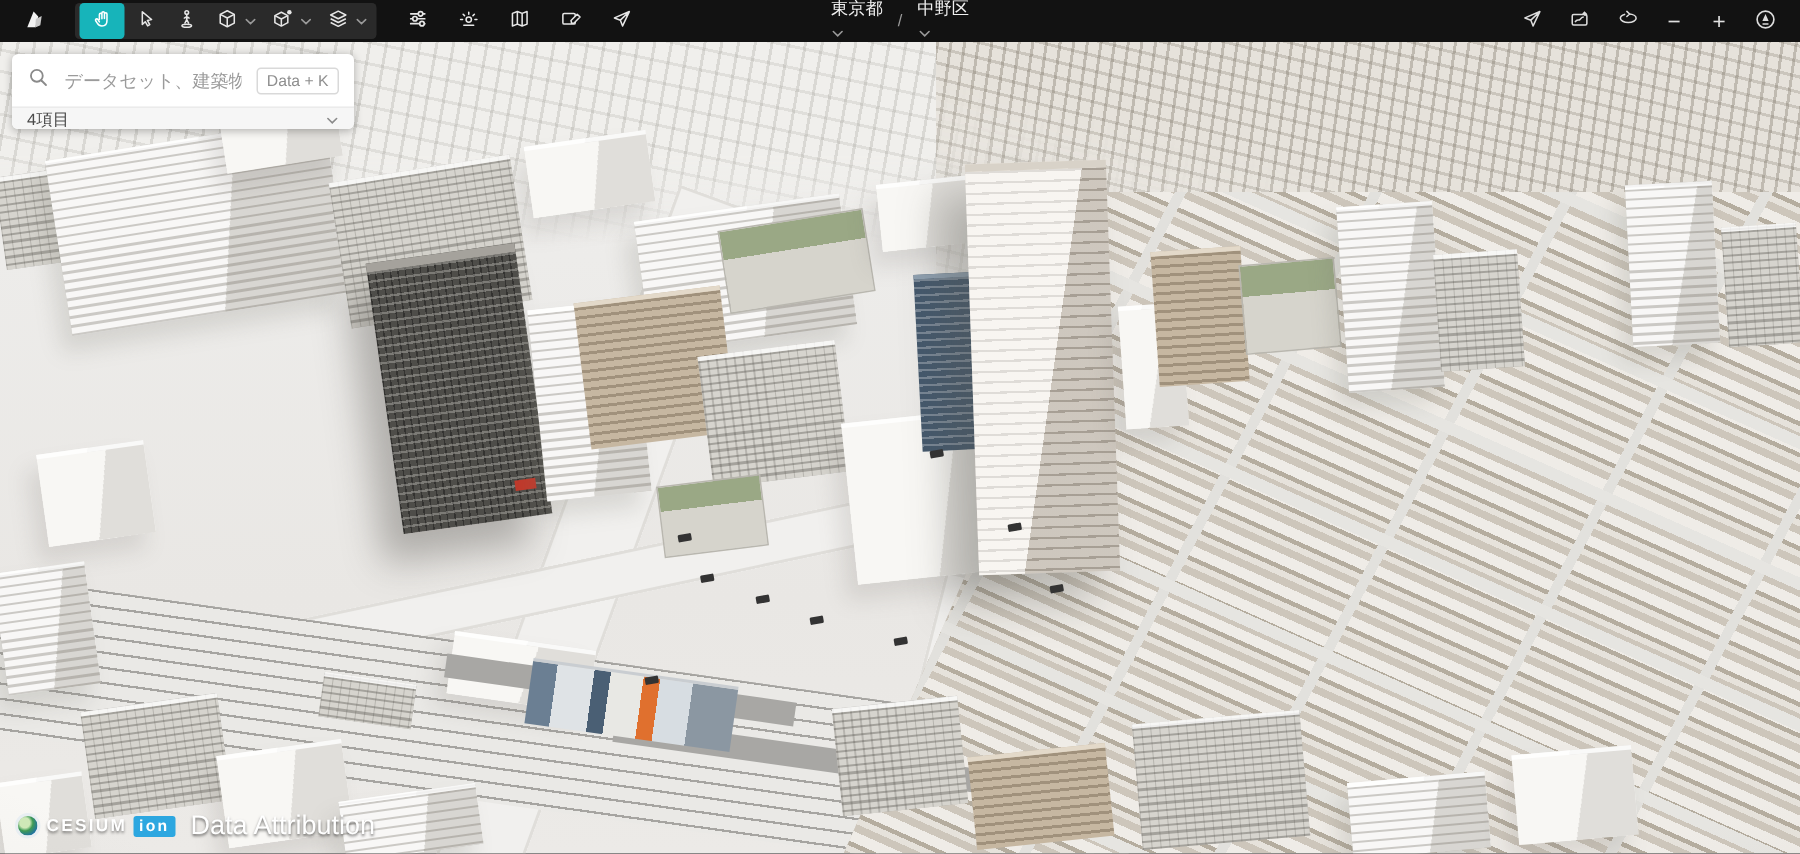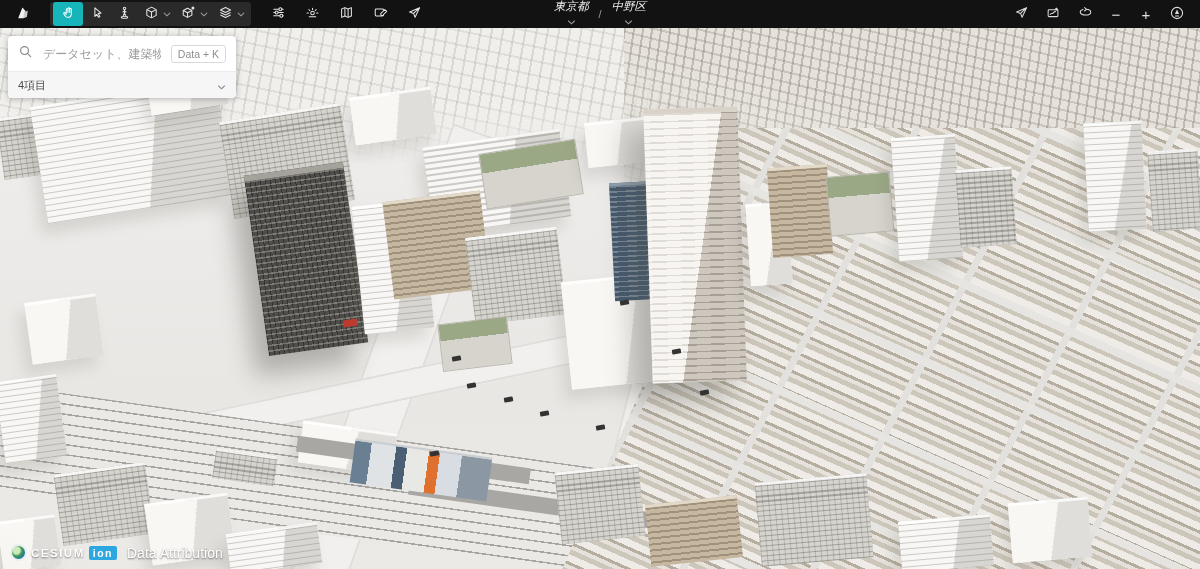--- a/index.html
+++ b/index.html
@@ -51,44 +51,44 @@
 
   
   .topbar{position:absolute;left:0;top:0;width:100%;height:28px;background:#121212;z-index:30;
           display:flex;align-items:center;padding:0 10px;}
   .tb-btn{width:26px;height:24px;display:flex;align-items:center;justify-content:center;background:none;border:none;padding:0;cursor:pointer;flex:0 0 auto;}
   .tool-group{display:flex;align-items:center;height:24px;background:#2a2a2a;border-radius:3px;padding:0 3px;margin-left:14px;gap:1px;}
   .tb-btn.active{background:#17b4ba;border-radius:3px;width:30px;}
   .chev{margin:0 3px 0 -2px;display:flex;align-items:center;}
   .plain-group{display:flex;align-items:center;gap:8px;margin-left:14px;}
   .breadcrumb{position:absolute;left:50%;top:0;transform:translateX(-50%);height:28px;display:flex;align-items:center;gap:10px;}
-  .bc-item{display:flex;flex-direction:column;align-items:center;gap:1px;background:none;border:none;padding:0;cursor:pointer;font-style:italic;}
+  .bc-item{display:flex;flex-direction:column;align-items:flex-start;gap:1px;background:none;border:none;padding:0;cursor:pointer;}
   .bc-label{color:#f0f0f0;font-size:11.5px;line-height:1.1;}
   .bc-sep{color:#9a9a9a;font-size:11px;}
   .nav-group{margin-left:auto;display:flex;align-items:center;gap:6px;}
   .glyph-btn{color:#e0e0e0;font-size:15px;line-height:1;width:24px;height:24px;display:flex;align-items:center;justify-content:center;background:none;border:none;cursor:pointer;padding:0;}
 
   
   .search-panel{position:absolute;left:8px;top:36px;width:228px;z-index:25;background:#fff;border-radius:4px;
                 box-shadow:0 1px 6px rgba(0,0,0,.28);overflow:hidden;}
   .search-row{display:flex;align-items:center;gap:8px;height:35px;padding:0 10px;}
   .search-row input{flex:1;border:none;outline:none;font-size:12px;color:#333;min-width:0;font-family:inherit;background:transparent;}
   .search-row input::placeholder{color:#9b9b9b;}
   .kbd{font-size:10.5px;color:#8f8f8f;border:1px solid #d9d9d9;border-radius:3px;padding:2px 6px;white-space:nowrap;background:#fff;}
-  .items-row{display:flex;align-items:center;justify-content:space-between;height:27px;padding:0 10px;background:#f6f6f6;border-top:1px solid #ebebeb;cursor:pointer;}
+  .items-row{display:flex;align-items:center;justify-content:space-between;height:15px;padding:0 10px;background:#f6f6f6;border-top:1px solid #ebebeb;cursor:pointer;}
   .items-label{font-size:11px;color:#4a4a4a;}
 
   
   .attribution{position:absolute;left:10px;bottom:8px;z-index:25;display:flex;align-items:center;gap:10px;}
   .cesium-logo{display:flex;align-items:center;gap:4px;cursor:pointer;}
   .globe{width:17px;height:17px;border-radius:50%;border:2px solid #e8eef2;
          background:radial-gradient(circle at 35% 35%,#cfe8b8 0 28%,#3f9a55 45%,#1d6fa8 78%);}
   .cesium-word{color:#fff;font-weight:bold;font-size:11.5px;letter-spacing:1.5px;text-shadow:0 1px 2px rgba(0,0,0,.45);}
   .ion-badge{background:#2da7e0;color:#fff;font-weight:bold;font-size:10.5px;padding:1px 4px;border-radius:2px;text-shadow:none;}
-  .attr-link{color:#fff;font-size:14px;text-shadow:0 1px 2px rgba(0,0,0,.55);cursor:pointer;}
+  .attr-link{color:#fff;font-size:18px;text-shadow:0 1px 2px rgba(0,0,0,.55);cursor:pointer;}
 </style>
 </head>
 <body>
 
 <div class="stage">
 
   <div class="scene">
     <div class="far"></div>
     <div class="far2"></div>
     <div class="road r1"></div>

